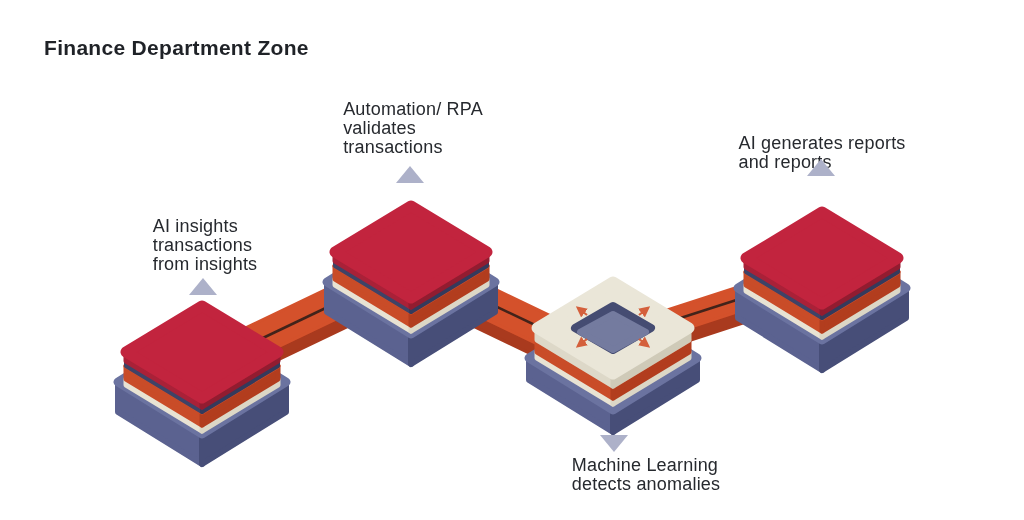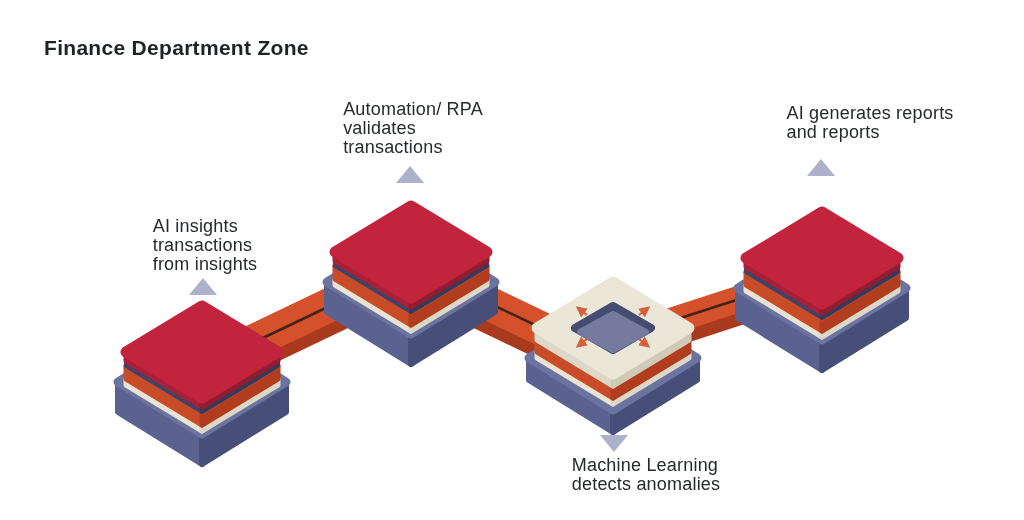--- a/index.html
+++ b/index.html
@@ -116,21 +116,21 @@
   </div>
   <div class="tri-up" style="left:189px;top:278px;"></div>
 
   <div class="step-label" style="left:413px;top:100px;">
     <span>Automation/ RPA</span>
     <span>validates</span>
     <span>transactions</span>
   </div>
   <div class="tri-up" style="left:396px;top:166px;"></div>
 
-  <div class="step-label" style="left:822px;top:104px;margin-left:48px;">
+  <div class="step-label" style="left:822px;top:134px;">
     <span>AI generates reports</span>
     <span>and reports</span>
   </div>
   <div class="tri-up" style="left:807px;top:159px;"></div>
 
   <div class="tri-down" style="left:600px;top:435px;"></div>
   <div class="step-label" style="left:619px;top:456px;margin-left:27px;">
     <span>Machine Learning</span>
     <span>detects anomalies</span>
   </div>

